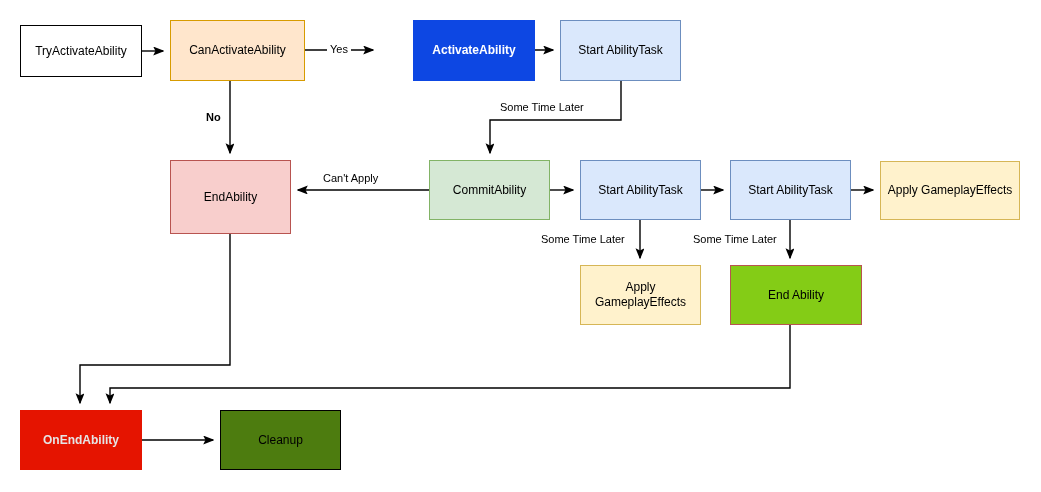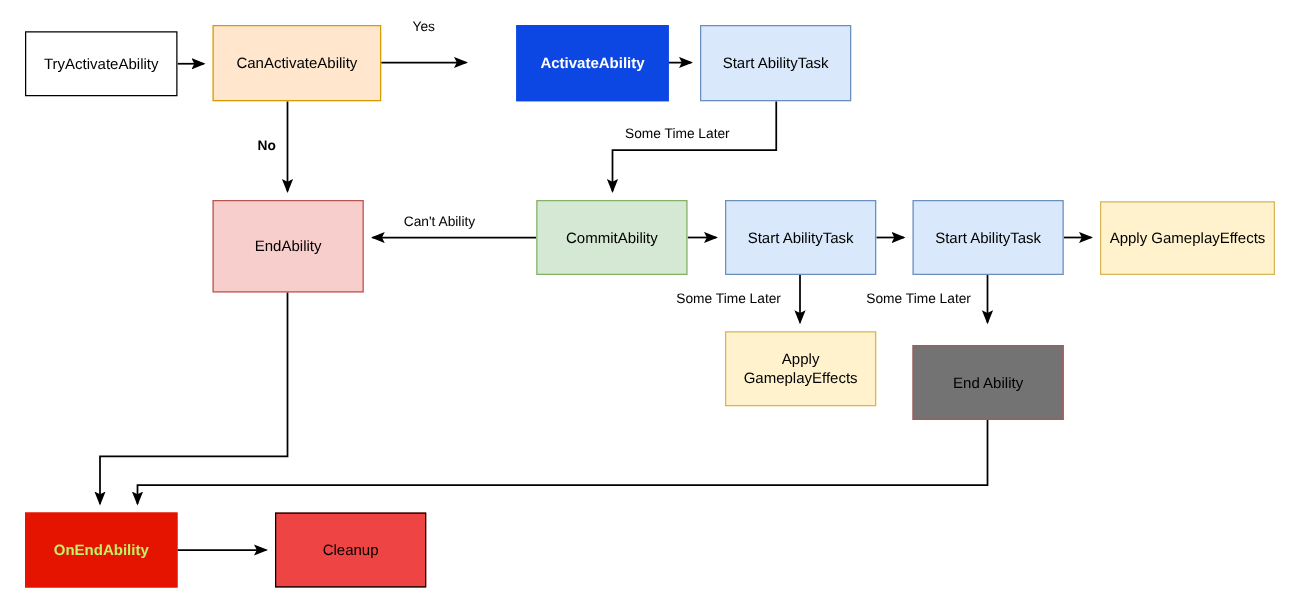--- a/index.html
+++ b/index.html
@@ -81,25 +81,25 @@
       <div class="node" style="left: 20px; top: 25px; width: 122px; height: 52px; background: rgb(255, 255, 255); border: 1.4px solid rgb(0, 0, 0); color: rgb(0, 0, 0);">TryActivateAbility</div>
       <div class="node" style="left: 170px; top: 20px; width: 135px; height: 61px; background: rgb(255, 230, 204); border: 1.4px solid rgb(215, 155, 0); color: rgb(0, 0, 0);">CanActivateAbility</div>
       <div class="node bold" style="left: 380px; top: 20px; width: 122px; height: 61px; background: rgb(13, 71, 227); border: 1.4px solid rgb(13, 71, 227); color: rgb(255, 255, 255); margin-left: 33px;">ActivateAbility</div>
       <div class="node" style="left: 560px; top: 20px; width: 121px; height: 61px; background: rgb(218, 232, 252); border: 1.4px solid rgb(108, 142, 191); color: rgb(0, 0, 0);">Start AbilityTask</div>
       <div class="node" style="left: 170px; top: 160px; width: 121px; height: 74px; background: rgb(248, 206, 204); border: 1.4px solid rgb(184, 84, 80); color: rgb(0, 0, 0);">EndAbility</div>
       <div class="node" style="left: 429px; top: 160px; width: 121px; height: 60px; background: rgb(213, 232, 212); border: 1.4px solid rgb(130, 179, 102); color: rgb(0, 0, 0);">CommitAbility</div>
       <div class="node" style="left: 580px; top: 160px; width: 121px; height: 60px; background: rgb(218, 232, 252); border: 1.4px solid rgb(108, 142, 191); color: rgb(0, 0, 0);">Start AbilityTask</div>
       <div class="node" style="left: 730px; top: 160px; width: 121px; height: 60px; background: rgb(218, 232, 252); border: 1.4px solid rgb(108, 142, 191); color: rgb(0, 0, 0);">Start AbilityTask</div>
       <div class="node" style="left: 880px; top: 161px; width: 140px; height: 59px; background: rgb(255, 242, 204); border: 1.4px solid rgb(214, 182, 86); color: rgb(0, 0, 0);">Apply GameplayEffects</div>
       <div class="node" style="left: 580px; top: 265px; width: 121px; height: 60px; background: rgb(255, 242, 204); border: 1.4px solid rgb(214, 182, 86); color: rgb(0, 0, 0);">Apply GameplayEffects</div>
-      <div class="node" style="left: 730px; top: 276px; width: 121px; height: 60px; background: #737373; border: 1.4px solid rgb(184, 84, 80); color: rgb(0, 0, 0);">End Ability</div>
-      <div class="node bold" style="left: 20px; top: 410px; width: 122px; height: 60px; background: rgb(229, 20, 0); border: 1.4px solid rgb(229, 20, 0); color: #bef264;">OnEndAbility</div>
-      <div class="node" style="left: 220px; top: 410px; width: 121px; height: 60px; background: #ef4444; border: 1.4px solid rgb(0, 0, 0); color: rgb(0, 0, 0);">Cleanup</div>
+      <div class="node" style="left: 730px; top: 265px; width: 132px; height: 60px; background: #84cc16; border: 1.4px solid rgb(184, 84, 80); color: rgb(0, 0, 0);">End Ability</div>
+      <div class="node bold" style="left: 20px; top: 410px; width: 122px; height: 60px; background: rgb(229, 20, 0); border: 1.4px solid rgb(229, 20, 0); color: #e5e5e5;">OnEndAbility</div>
+      <div class="node" style="left: 220px; top: 410px; width: 121px; height: 60px; background: #4d7c0f; border: 1.4px solid rgb(0, 0, 0); color: rgb(0, 0, 0);">Cleanup</div>
     </div>
   <div id="label-layer">
-      <div class="edge-label" style="left: 327px; top: 16px;">Yes</div>
+      <div class="edge-label" style="left: 327px; top: 43px;">Yes</div>
       <div class="edge-label" style="left: 203px; top: 111px; font-weight: bold;">No</div>
       <div class="edge-label" style="left: 497px; top: 101px;">Some Time Later</div>
-      <div class="edge-label" style="left: 320px; top: 172px;">Can't Ability</div>
+      <div class="edge-label" style="left: 320px; top: 172px;">Can't Apply</div>
       <div class="edge-label" style="left: 538px; top: 233px;">Some Time Later</div>
       <div class="edge-label" style="left: 690px; top: 233px;">Some Time Later</div>
     </div>
 </div>
 
 </body></html>

